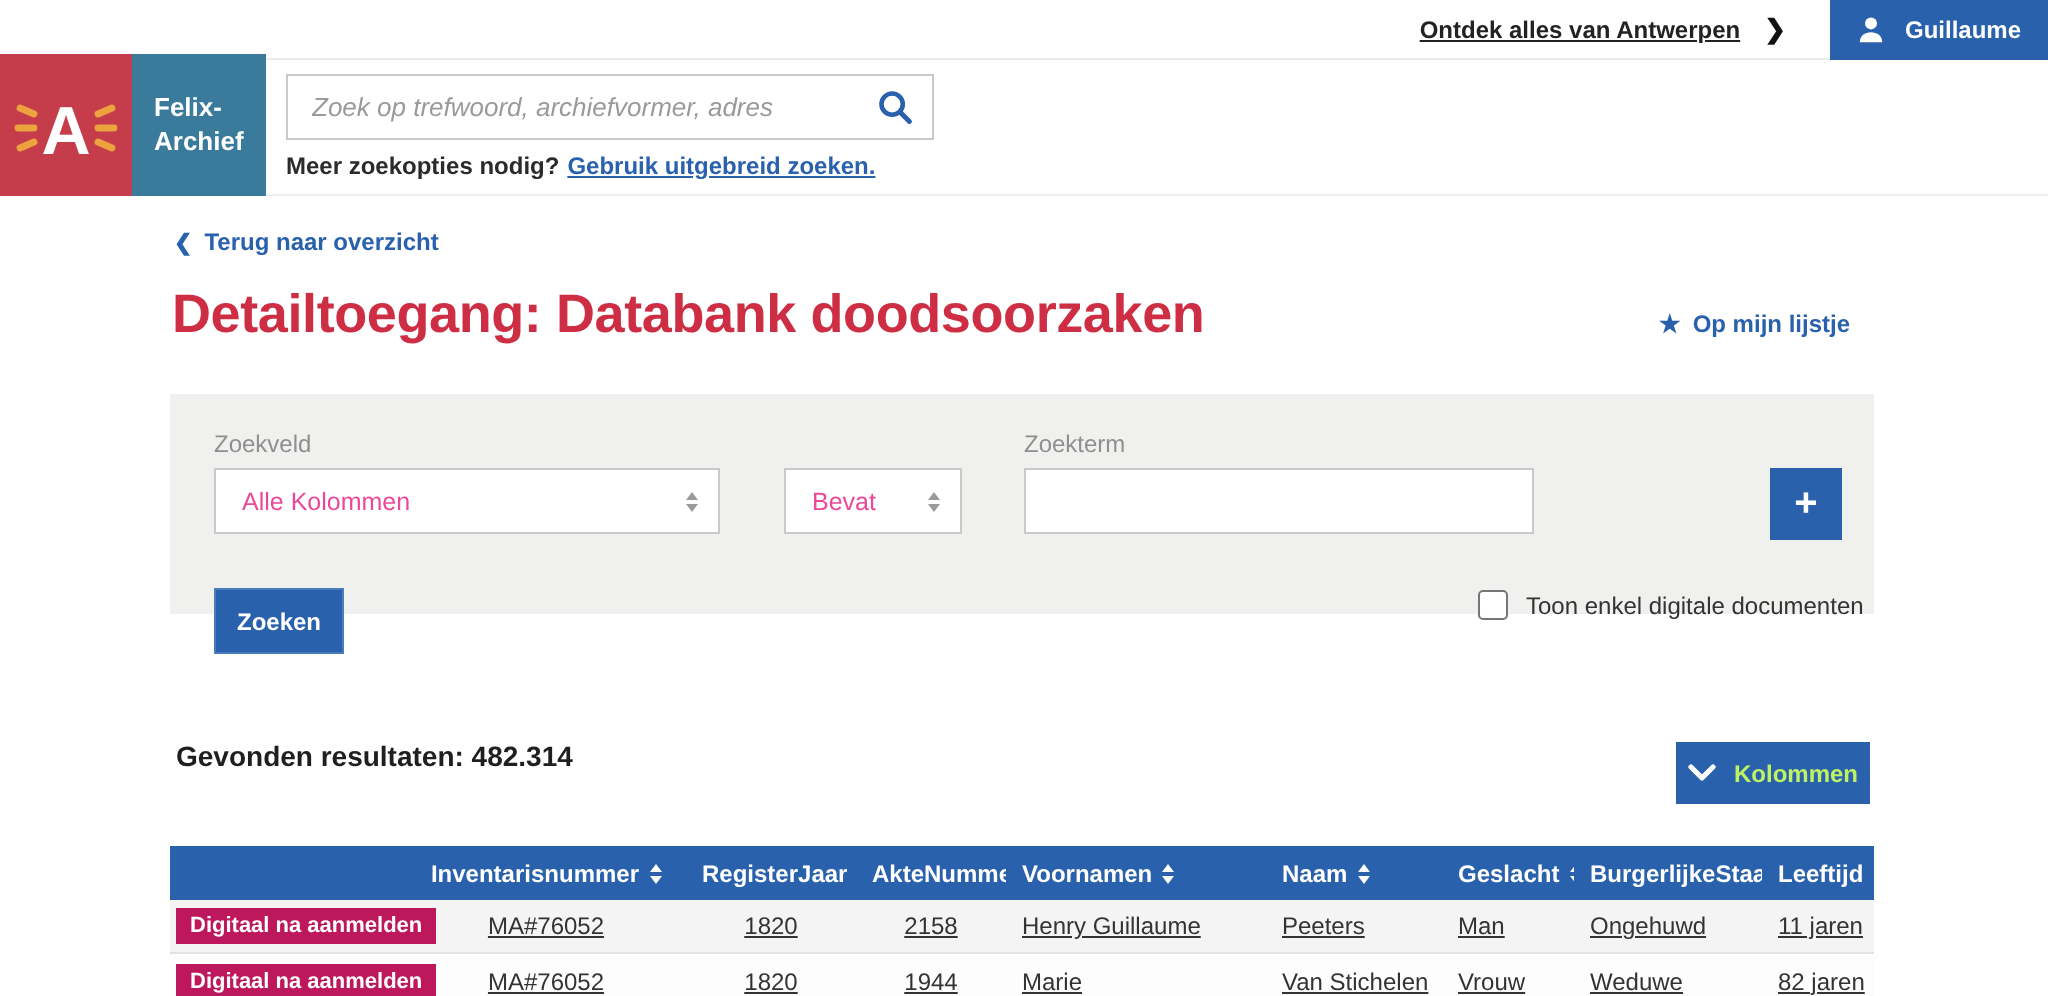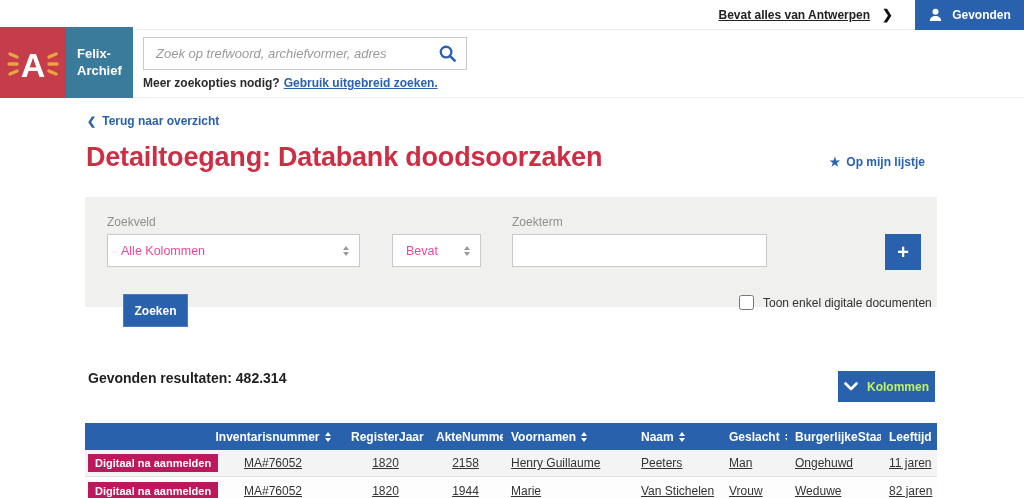--- a/index.html
+++ b/index.html
@@ -96,21 +96,21 @@
   }
   .add-btn {
     position:absolute; left:800px; top:37px; width:36px; height:36px;
     background:#2961ad; color:#fff; border:none; cursor:pointer;
     font-size:20px; font-weight:bold; line-height:1;
     display:flex; align-items:center; justify-content:center;
   }
   .zoeken-btn {
     position:absolute; left:22px; top:97px; width:65px; height:33px;
     background:#2961ad; color:#fff; border:1px solid #4a7cbb; cursor:pointer;
-    font-size:12px; font-weight:bold; font-family:"Liberation Sans", sans-serif;margin-left:16px;
+    font-size:12px; font-weight:bold; font-family:"Liberation Sans", sans-serif;
   }
   .digital-check {
     position:absolute; left:654px; top:98px; display:flex; align-items:center; gap:9px;
   }
   .digital-check input {
     width:15px; height:15px; accent-color:#2961ad; background:#fff;
     border:1px solid #bbb; cursor:pointer;
   }
   .digital-check label { font-size:12px; color:#333; cursor:pointer; }
   
@@ -161,30 +161,30 @@
   }
   .badge {
     display:inline-block; background:#be185d; color:#fff; font-size:11px; font-weight:bold;
     padding:3px 7px; cursor:pointer;
   }
 </style>
 </head>
 <body>
 
 <div class="topbar">
-  <span class="topbar-link">Bevat alles van Antwerpen</span>
+  <span class="topbar-link">Ontdek alles van Antwerpen</span>
   <span class="topbar-chevron">❯</span>
   <button class="login-btn">
     <span style="display:flex;">
       <svg width="15" height="15" viewBox="0 0 16 16">
           <circle cx="8" cy="5" r="3.2" fill="#fff"></circle>
           <path d="M2 15c0-3.4 2.7-5.3 6-5.3s6 1.9 6 5.3z" fill="#fff"></path>
         </svg>
     </span>
-    <span>Gevonden</span>
+    <span>Guillaume</span>
   </button>
 </div>
 
 <div class="header-band">
   <div class="logo">
     <div class="logo-red">
       <svg width="52" height="46" viewBox="0 0 52 46">
         <g stroke="#eda33d" stroke-width="3.4" stroke-linecap="round">
           <line x1="3" y1="14" x2="10" y2="17"></line>
           <line x1="2" y1="24" x2="10" y2="24"></line>

